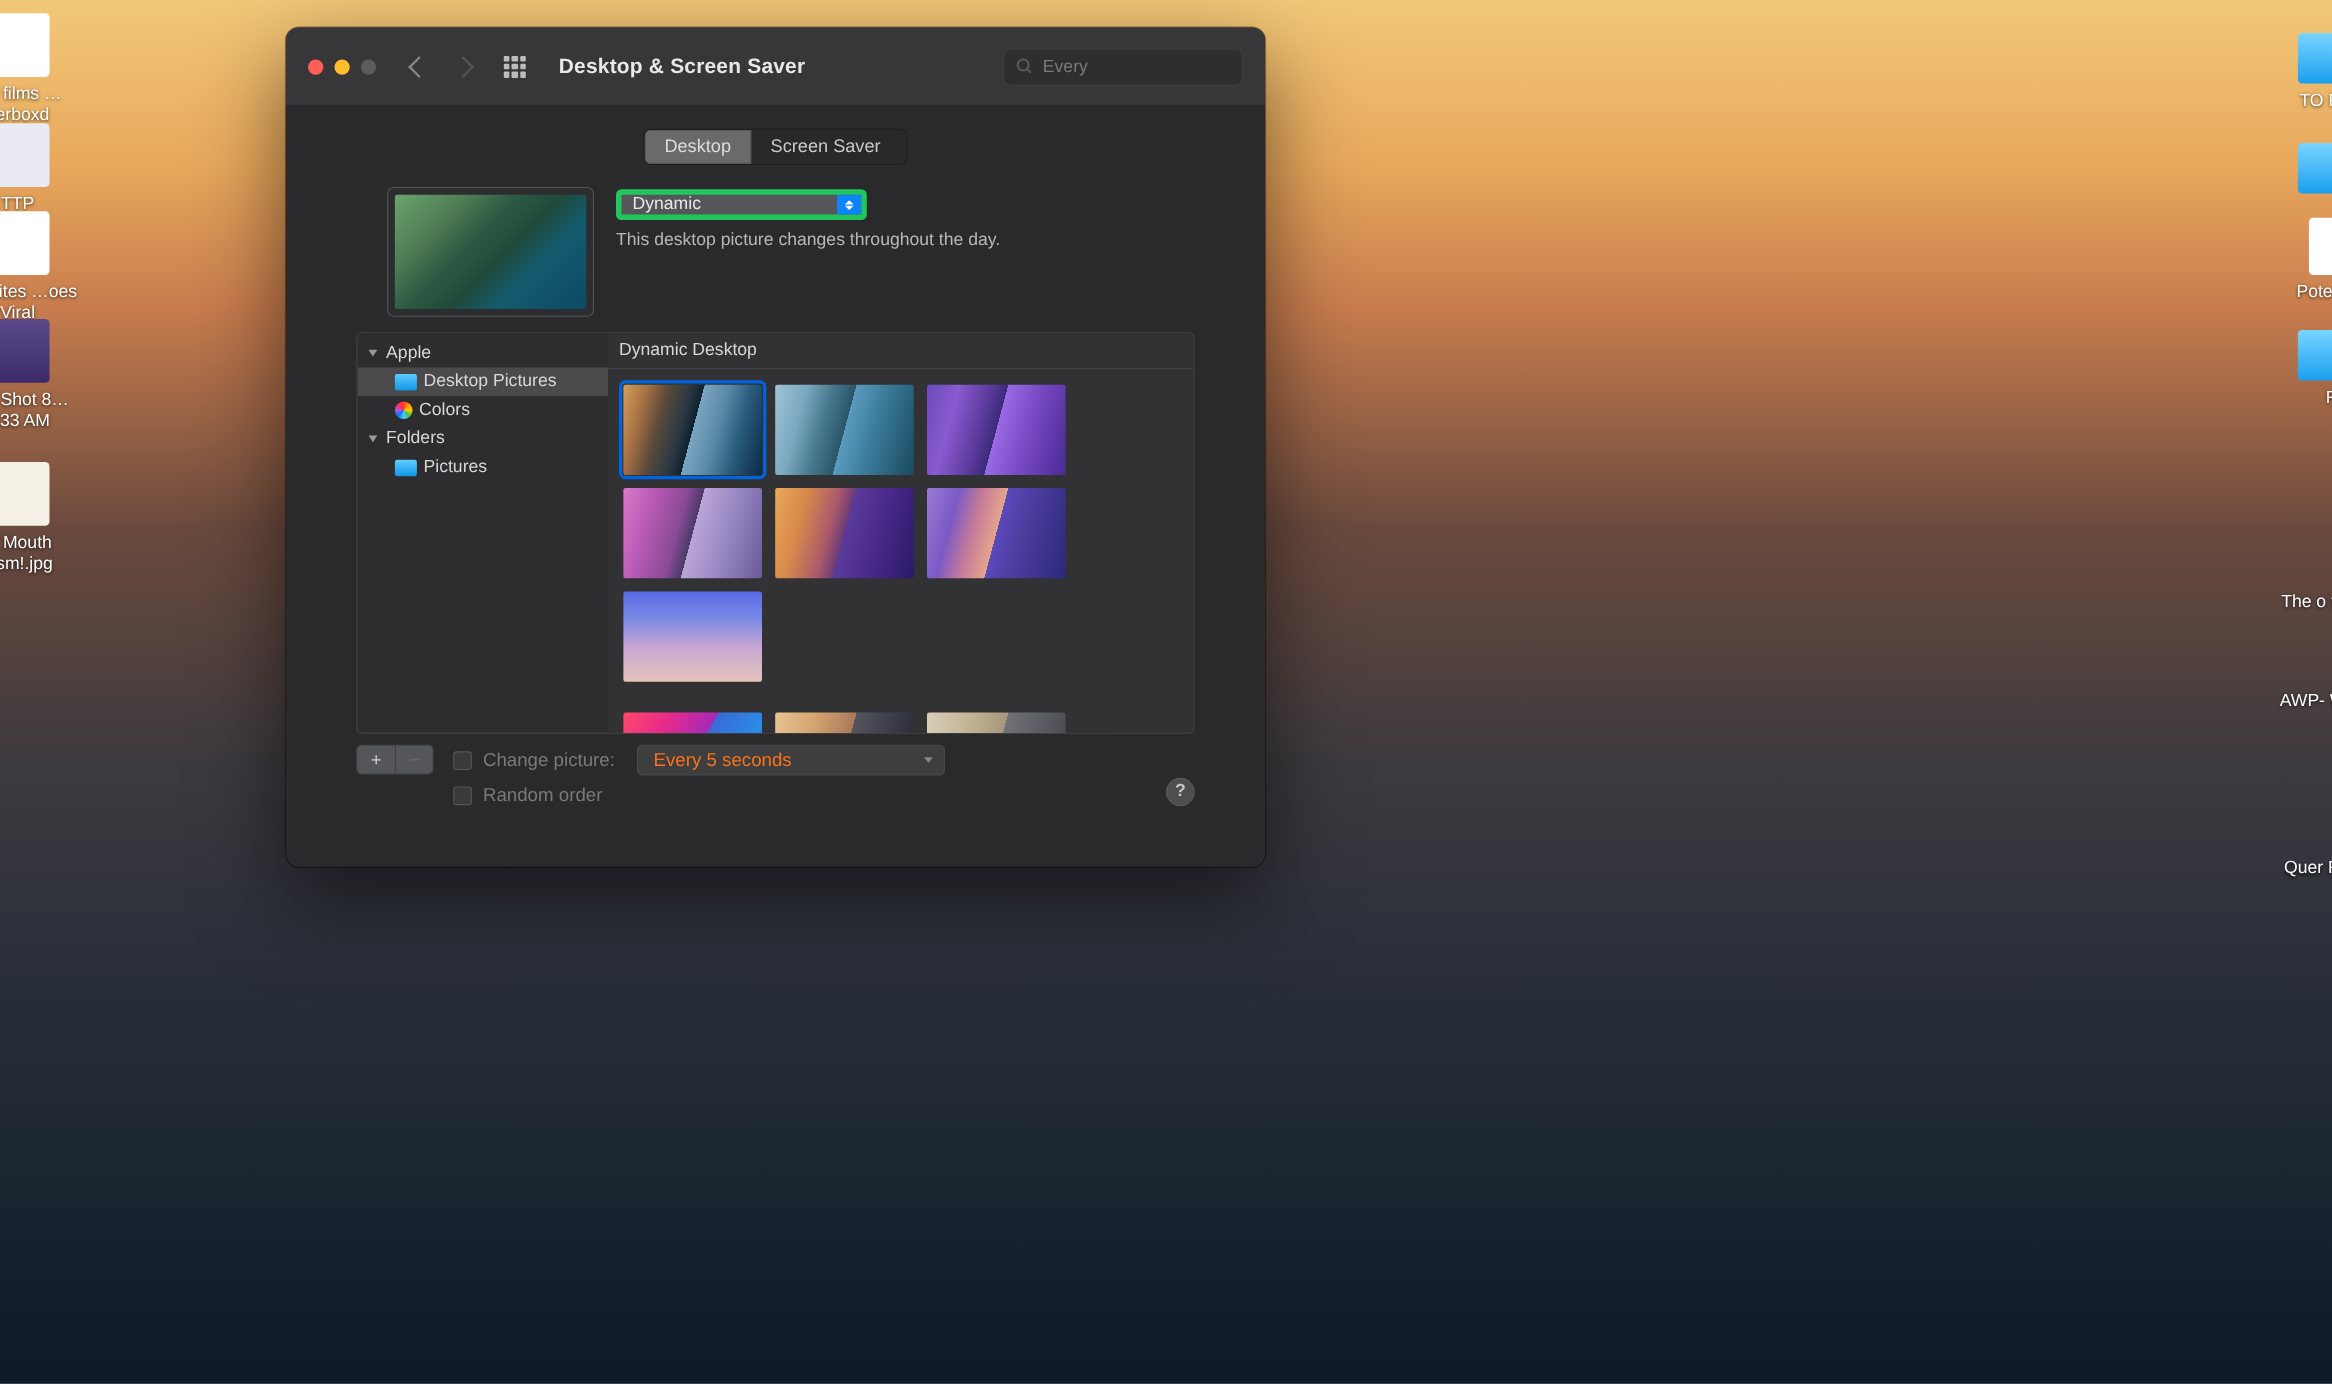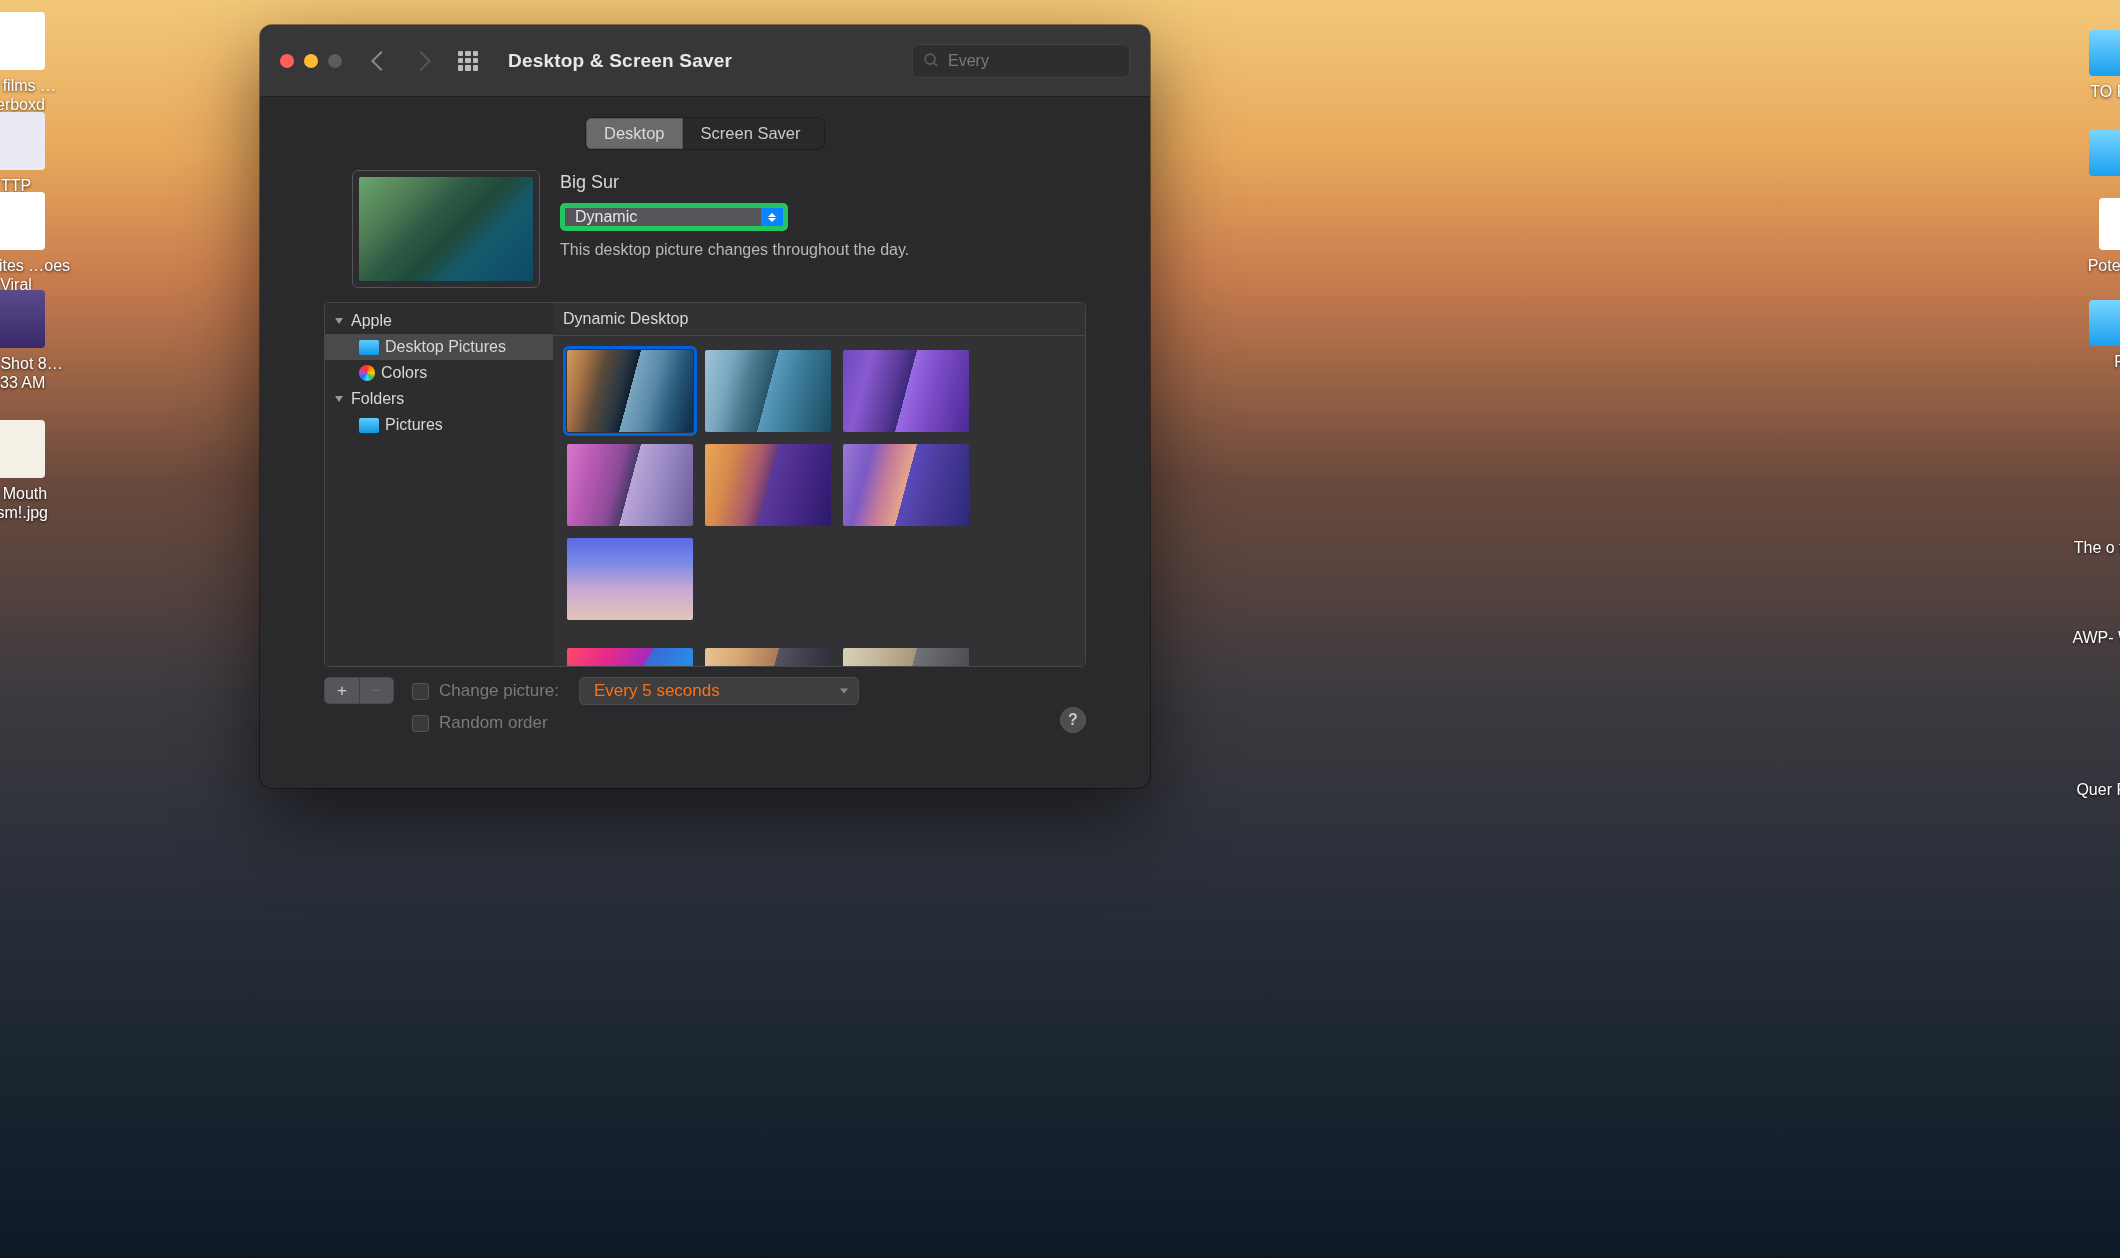--- a/index.html
+++ b/index.html
@@ -253,21 +253,20 @@
     <div class="seg">
       <div class="seg-item active">Desktop</div>
       <div class="seg-item">Screen Saver</div>
     </div>
 
     <div class="top-panel">
       <div class="preview-frame">
         <div class="preview-img"></div>
       </div>
       <div class="top-info">
-        <div class="wp-name">Big Sur</div>
         <div class="dropdown">
           <span class="dropdown-label">Dynamic</span>
           <span class="dropdown-arrows"></span>
         </div>
         <div class="desc">This desktop picture changes throughout the day.</div>
       </div>
     </div>
 
     <div class="split">
       <div class="sidebar">

